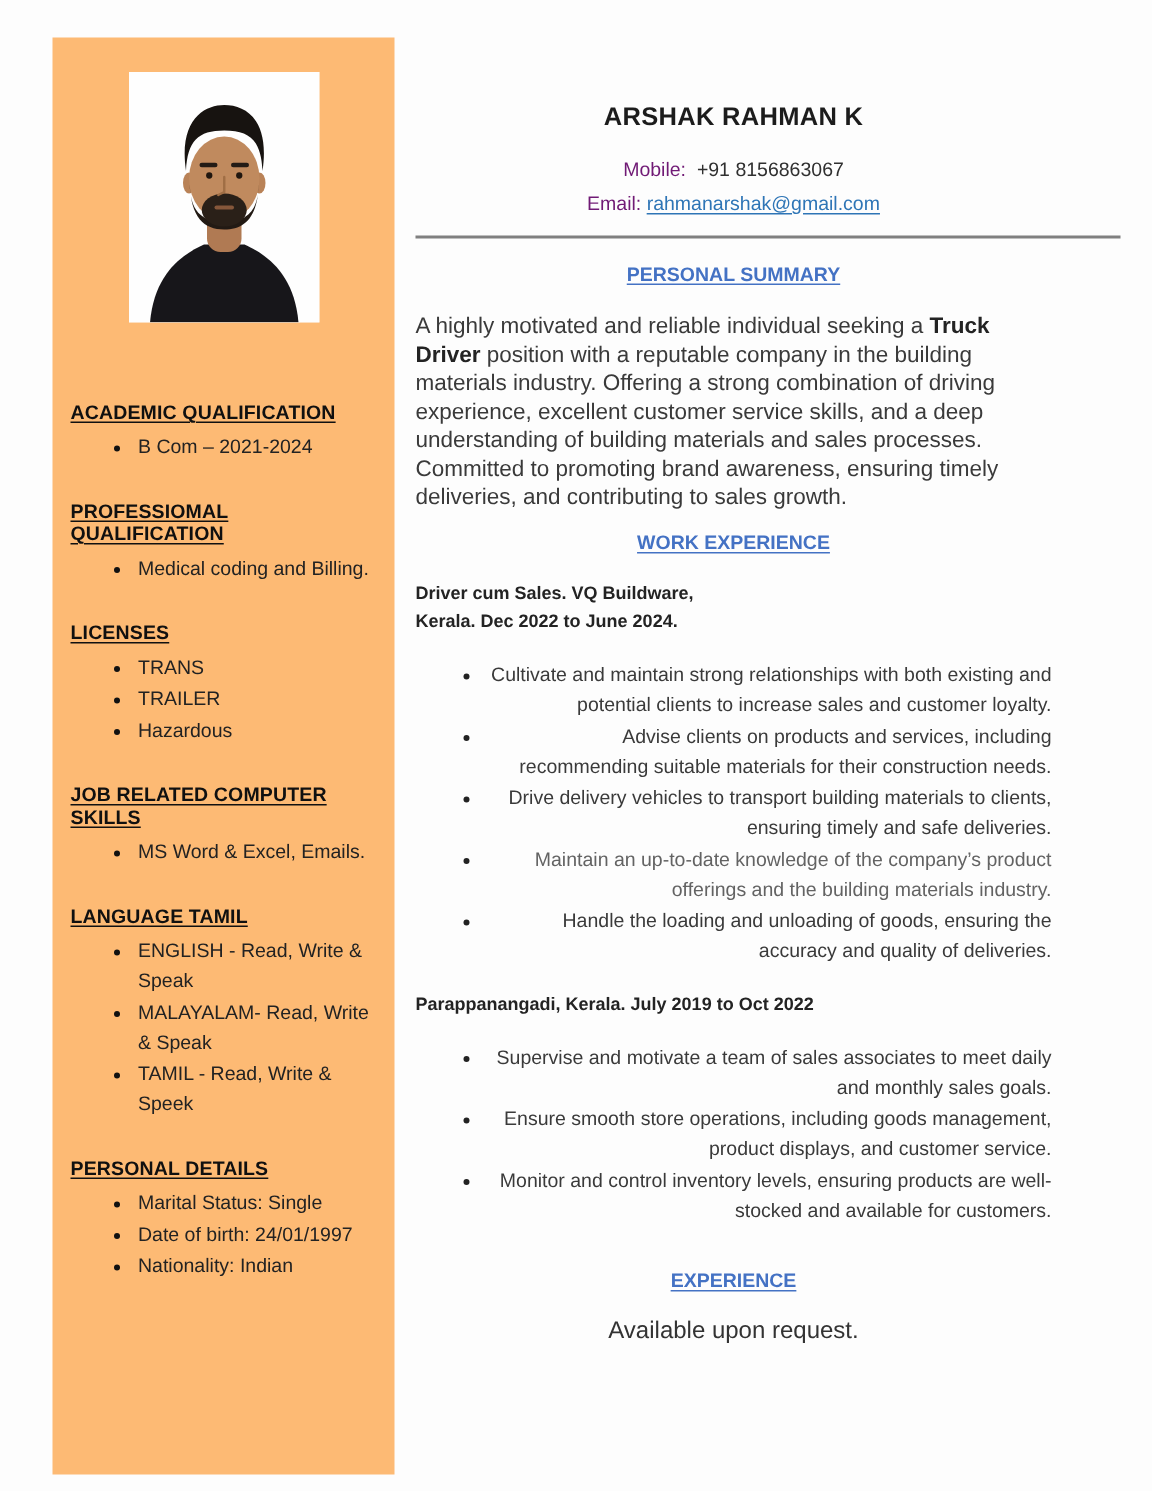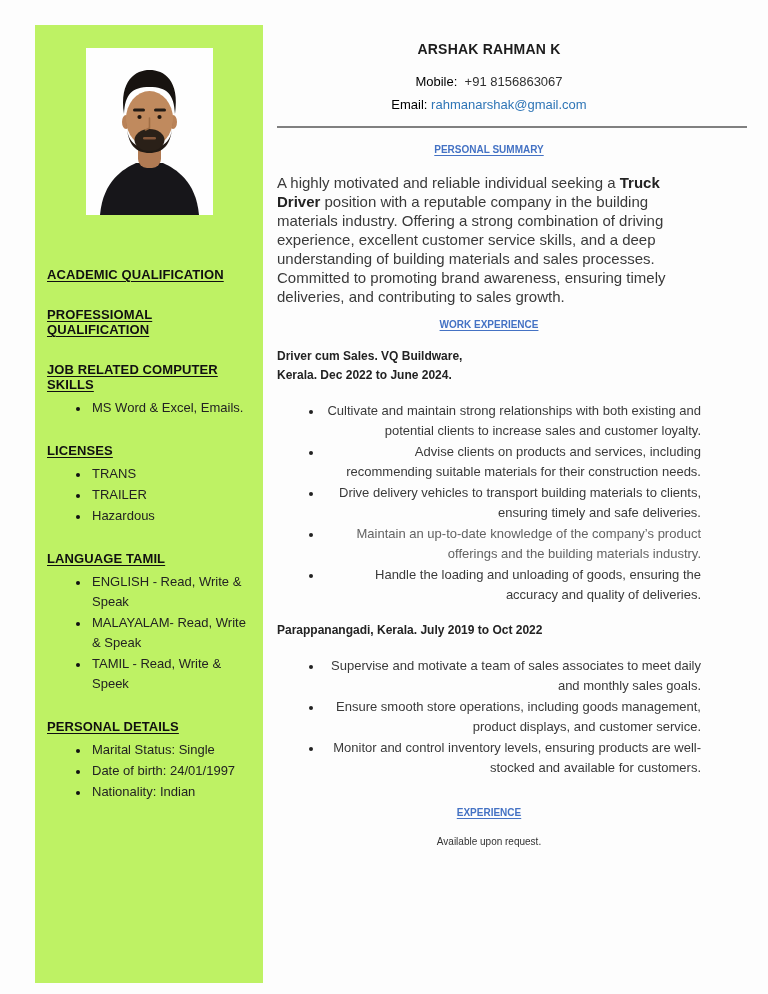--- a/index.html
+++ b/index.html
@@ -9,21 +9,21 @@
     font-family:"Liberation Sans", sans-serif;
     position:relative; overflow:hidden;
     color:#3a3a3a;
   }
   .page { position:absolute; inset:0; background:#fdfdfd; }
 
   
   .sidebar {
     position:absolute; left:35px; top:25px;
     width:228px; height:958px;
-    background:#bef264;
+    background:#fdba74;
   }
   .photo {
     position:absolute; left:51px; top:23px;
     width:127px; height:167px;
     background:#fefefe;
     overflow:hidden;
   }
   .sidebar-content {
     position:absolute; top:214px; left:12px; right:6px;
   }
@@ -44,40 +44,40 @@
   }
   .side-list li { padding-left:2px; margin-bottom:1px; }
   .side-list li::marker { color:#111; font-size:12px; }
 
   
   .main {
     position:absolute; left:277px; top:25px; width:470px;
   }
   .inner { width:424px; }
   .name {
-    margin-top:16px;
-    font-size:14px; font-weight:bold; color:#1c1c1c;
+    margin-top:43px;
+    font-size:17px; font-weight:bold; color:#1c1c1c;
     text-align:center; letter-spacing:0.2px;
   }
   .contact {
     margin-top:13px;
     text-align:center; font-size:13px; color:#303030;
     line-height:23px;
   }
-  .contact .lbl { color:#000000; }
+  .contact .lbl { color:#701a75; }
   .email-link {
-    color:#2e75b6; cursor:pointer;
+    color:#2e75b6; text-decoration:underline; cursor:pointer;
     text-underline-offset:2px;
   }
   .rule {
     margin-top:10px; width:470px;
     border-top:2px solid #808080;
   }
   .sec-heading {
-    font-size:10px; font-weight:bold; color:#4472c4;
+    font-size:13px; font-weight:bold; color:#4472c4;
     text-decoration:underline; text-underline-offset:2px;
     text-align:center;
   }
   .sec-heading.summary { margin-top:16px; }
   .sec-heading.work    { margin-top:13px; }
   .sec-heading.refs    { margin-top:30px; }
   .para {
     margin-top:18px;
     font-size:15px; line-height:19px; color:#3a3a3a;
   }
@@ -90,21 +90,21 @@
     list-style:disc;
     margin-top:16px;
     padding-left:46px;
     font-size:13px; line-height:19.5px; color:#3a3a3a;text-align:right;
   }
   .job-bullets li { padding-left:3px; margin-bottom:2px; }
   .job-bullets li::marker { color:#222; font-size:12px; }
   .job-bullets li.muted { color:#636363; }
   .refs-text {
     margin-top:18px; text-align:center;
-    font-size:10px; color:#333;
+    font-size:16px; color:#333;
   }
   b { color:#232323; }
 </style>
 </head>
 <body>
 
 <div class="page">
 
   <div class="sidebar">
 
@@ -134,39 +134,45 @@
         <circle cx="73.5" cy="69" r="2.1" fill="#20160f"></circle>
 
         <path d="M63.5 70 L63.5 80 L59.5 82" stroke="#a06e45" stroke-width="1.6" fill="none" stroke-linecap="round"></path>
       </svg>
     </div>
 
     <div class="sidebar-content">
 
       <div class="side-section">
         <div class="side-heading">ACADEMIC QUALIFICATION</div>
+        <ul class="side-list">
+          <li>B Com – 2021-2024</li>
+        </ul>
       </div>
 
       <div class="side-section">
         <div class="side-heading">PROFESSIOMAL QUALIFICATION</div>
-      </div>
-
-      <div class="side-section">
-        <div class="side-heading">JOB RELATED COMPUTER SKILLS</div>
-        <ul class="side-list">
-          <li>MS Word &amp; Excel, Emails.</li>
+        <ul class="side-list">
+          <li>Medical coding and Billing.</li>
         </ul>
       </div>
 
       <div class="side-section">
         <div class="side-heading">LICENSES</div>
         <ul class="side-list">
           <li>TRANS</li>
           <li>TRAILER</li>
           <li>Hazardous</li>
+        </ul>
+      </div>
+
+      <div class="side-section">
+        <div class="side-heading">JOB RELATED COMPUTER SKILLS</div>
+        <ul class="side-list">
+          <li>MS Word &amp; Excel, Emails.</li>
         </ul>
       </div>
 
       <div class="side-section">
         <div class="side-heading">LANGUAGE TAMIL</div>
         <ul class="side-list">
           <li>ENGLISH - Read, Write &amp; Speak</li>
           <li>MALAYALAM- Read, Write &amp; Speak</li>
           <li>TAMIL -  Read, Write &amp; Speek</li>
         </ul>

